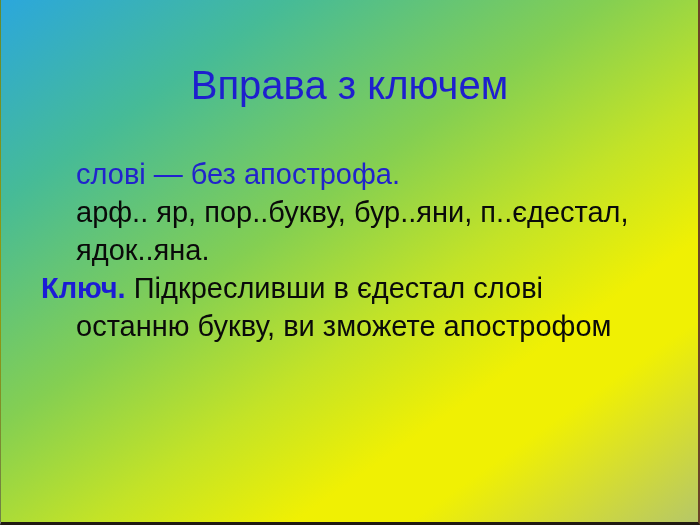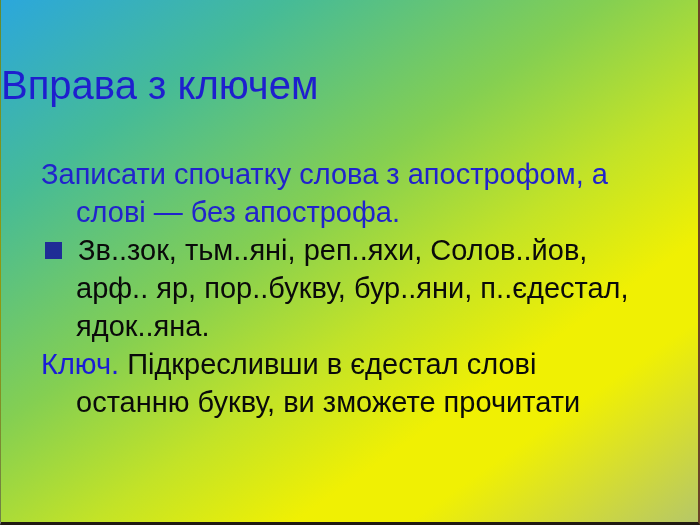--- a/index.html
+++ b/index.html
@@ -25,21 +25,21 @@
       var(--bg_bottom_right) 100%);
     border-right: 2px solid var(--border_right);
     border-bottom: 3px solid var(--border_bottom);
     border-left: 1px solid rgba(25, 45, 35, 0.45);
   }
   .title {
     position: absolute;
     top: 60px;
     left: 0;
     width: 100%;
-    text-align: left;
+    text-align: center;
     font-size: 40px;
     line-height: 50px;
     font-weight: 400;
     color: var(--title_blue);
     white-space: nowrap;
   }
   .content {
     position: absolute;
     top: 155px;
     left: 40px;
@@ -63,43 +63,41 @@
   .bullet-square {
     display: inline-block;
     width: 17px;
     height: 17px;
     background: var(--bullet_navy);
     margin-right: 16px;
     transform: translateY(-1px);
   }
   .key-label {
     color: var(--key_blue);
-    font-weight: 400;
+    font-weight: 700;
     margin-top: 37px;
   }
 </style>
 </head>
 <body>
 
 <div class="slide">
 
   <div class="title">Вправа з ключем</div>
 
   <div class="content">
 
     <div>
-      <div class="line blue">Записати спочатку слова з апострофом, а</div>
       <div class="line cont blue">слові — без апострофа.</div>
     </div>
 
     <div>
-      <div class="line bullet-line"><span class="bullet-square"></span><span>Зв..зок, тьм..яні, реп..яхи, Солов..йов,</span></div>
       <div class="line cont">арф.. яр, пор..букву, бур..яни, п..єдестал,</div>
       <div class="line cont">ядок..яна.</div>
     </div>
 
     <div>
       <div class="line"><span class="key-label">Ключ.</span><span> Підкресливши в єдестал слові</span></div>
-      <div class="line cont">останню букву, ви зможете прочитати</div>
+      <div class="line cont">останню букву, ви зможете апострофом</div>
     </div>
 
   </div>
 </div>
 
 </body></html>

